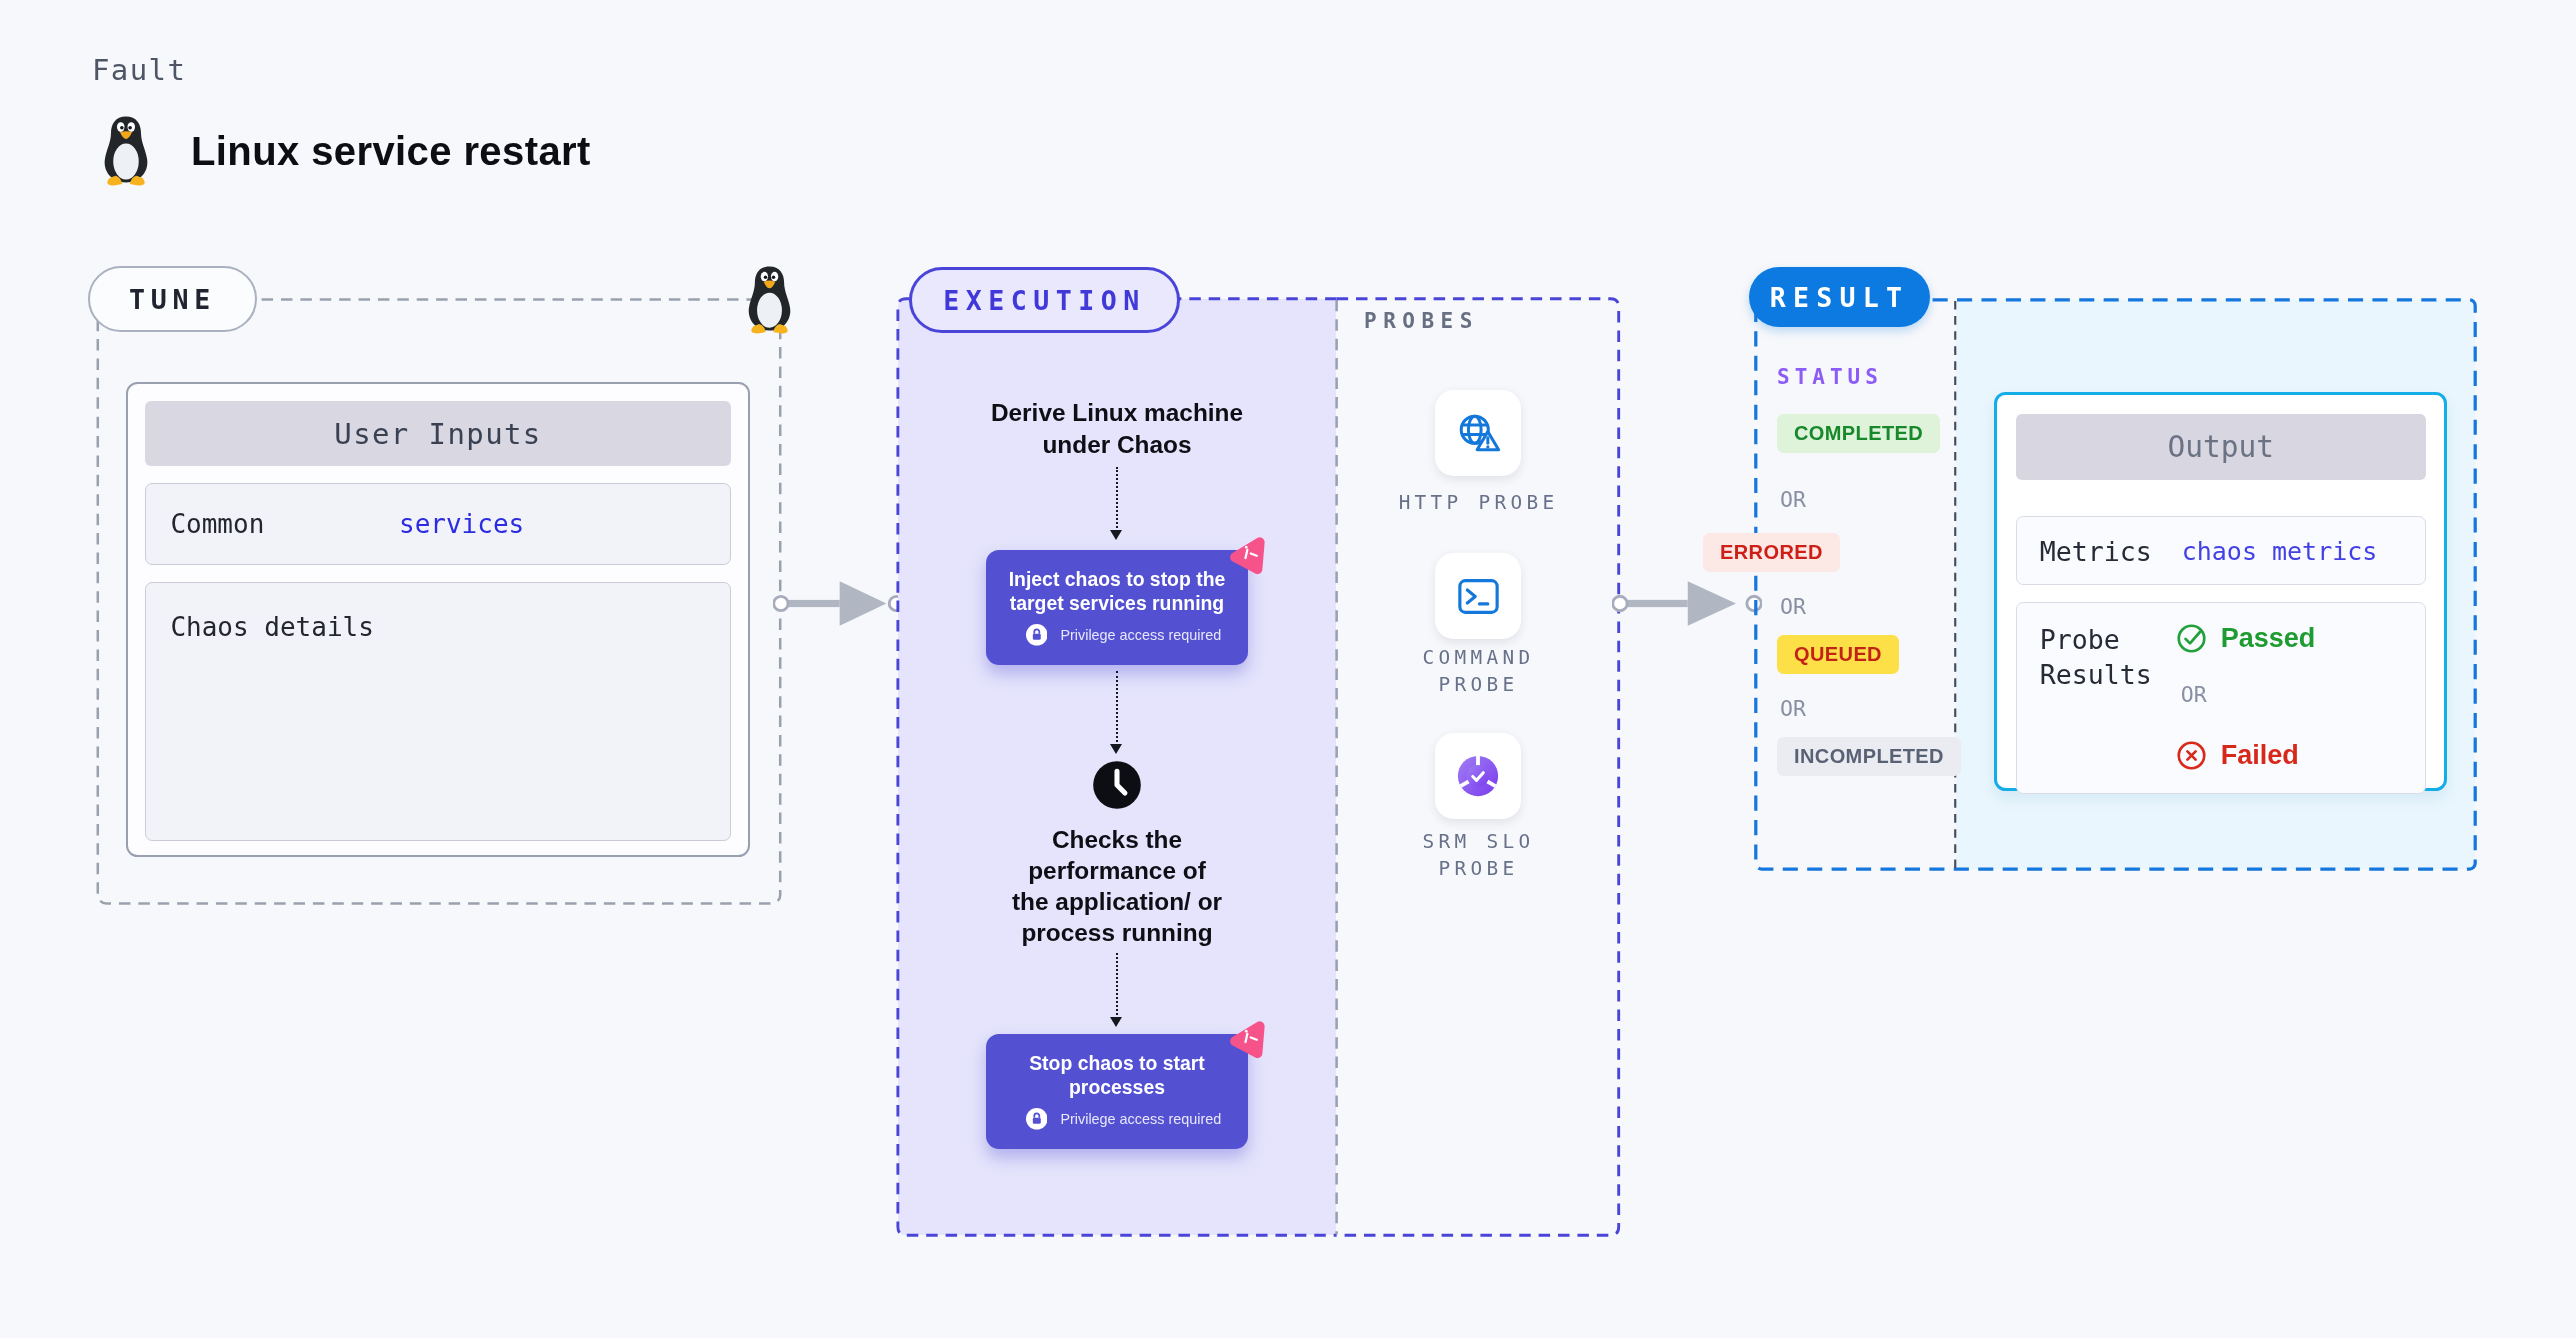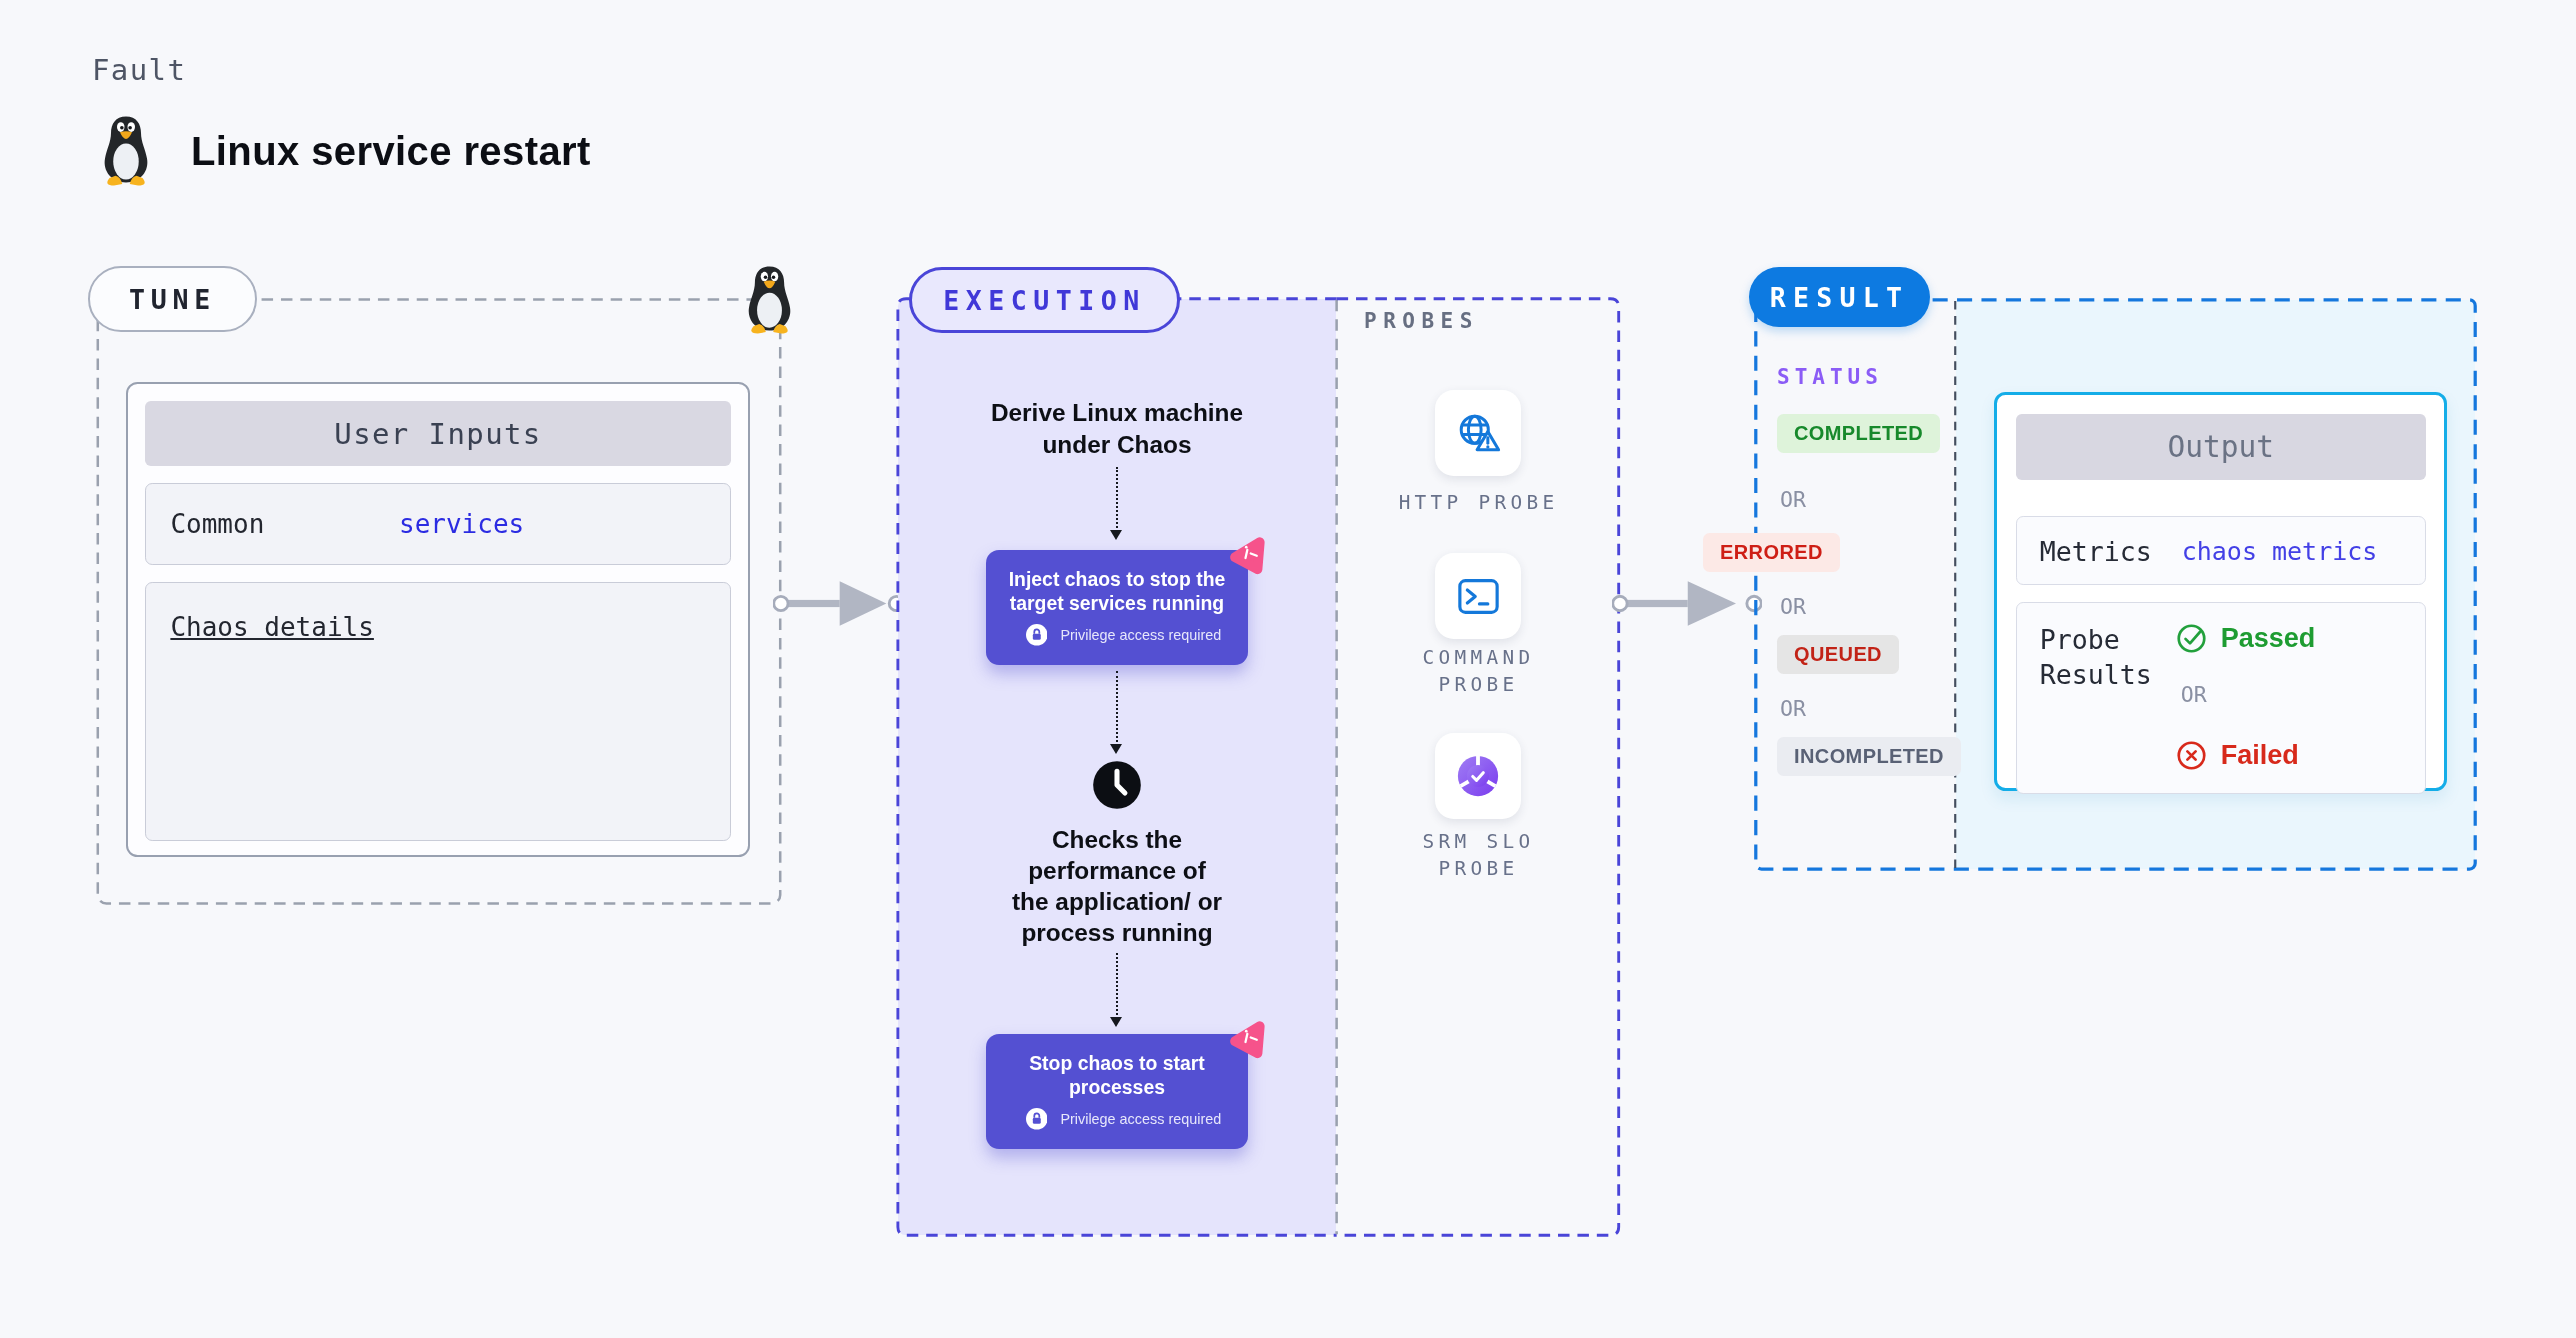--- a/index.html
+++ b/index.html
@@ -19,21 +19,21 @@
   .result-pill{left:1749px;top:267px;width:181px;height:60px;background:#0d7ae1;color:#ffffff;font-size:26.6px;letter-spacing:7.2px;box-shadow:0 4.3px 10px rgba(13,122,225,.25);}
 
   
   .ui-card{left:126px;top:382px;width:624px;height:475px;background:#fdfdff;border:2.9px solid #98a0b0;border-radius:11.5px;box-sizing:border-box;}
   .ui-header{position:absolute;left:17px;top:17px;right:17px;height:65px;background:#d9d8e2;border-radius:5.8px;display:flex;align-items:center;justify-content:center;font-size:29px;color:#3a4152;letter-spacing:1.4px;}
   .ui-row{position:absolute;left:17px;right:17px;background:#f2f3f8;border:1.8px solid #c9ccd8;border-radius:7.2px;box-sizing:border-box;}
   .ui-row.row1{top:99px;height:82px;}
   .ui-row.row2{top:198px;height:259px;}
   .ui-label{position:absolute;left:24.4px;font-size:26px;color:#23262f;}
   .row1 .ui-label{top:50%;transform:translateY(-50%);}
-  .row2 .ui-label{top:29px;text-decoration:underline;}
+  .row2 .ui-label{top:29px;}
   .ui-value{position:absolute;left:253px;top:50%;transform:translateY(-50%);font-size:26px;color:#2b2be2;}
   .ui-values{position:absolute;left:253px;top:17px;}
   .ui-values span{display:block;font-size:24.4px;line-height:48px;color:#2b2be2;}
 
   
   .exec-fill{left:898px;top:299px;width:438px;height:936px;background:#e5e4fc;border-radius:7.2px 0 0 7.2px;}
   .step-text{font-weight:bold;color:#0d0f15;text-align:center;}
   .step1{left:941px;top:397px;width:352px;font-size:24.4px;line-height:32px;}
   .step2{left:977px;top:824px;width:280px;font-size:24.4px;line-height:31px;}
   .vconn{width:0;border-left:2.9px dotted #15181e;}
@@ -48,21 +48,21 @@
   .probes-label{left:1364px;top:309px;font-size:21px;font-weight:bold;color:#676f82;letter-spacing:6.5px;}
   .probe-card{width:86px;height:86px;background:#ffffff;border-radius:18.7px;box-shadow:0 3.6px 10px rgba(40,50,80,.10);display:flex;align-items:center;justify-content:center;}
   .probe-name{left:1385px;width:187px;text-align:center;font-size:19.4px;line-height:26.6px;letter-spacing:4.3px;color:#68718a;}
 
   
   .result-fill{left:1956px;top:300px;width:519px;height:569px;background:#eaf6fd;border-radius:0 5.8px 5.8px 0;}
   .status-label{left:1777px;top:365px;font-size:21px;font-weight:bold;color:#8b5cf6;letter-spacing:5px;}
   .status-badge{display:inline-flex;align-items:center;height:39px;padding:0 17px;border-radius:6.5px;font-size:20px;font-weight:bold;letter-spacing:0.4px;}
   .st-completed{background:#def3da;color:#17892b;}
   .st-errored{background:#fce9e6;color:#ce1e15;}
-  .st-queued{background:#e5e5e5;color:#c22317;}
+  .st-queued{background:#fde047;color:#c22317;}
   .st-incompleted{background:#eaecf1;color:#596175;}
   .or{font-size:21.6px;color:#8a90a3;}
   .output-card{left:1994px;top:392px;width:453px;height:399px;background:#ffffff;border:3.2px solid #14ade8;border-radius:11.5px;box-sizing:border-box;box-shadow:0 7.2px 14.4px rgba(20,130,180,.10);}
   .out-header{position:absolute;left:18.7px;top:18.7px;width:410px;height:66px;background:#d8d7e1;border-radius:5.8px;display:flex;align-items:center;justify-content:center;font-size:29.5px;color:#6a7284;}
   .out-row{position:absolute;left:18.7px;width:410px;background:#fafbfe;border:1.8px solid #d9dce7;border-radius:7.2px;box-sizing:border-box;margin-top:19px;}
   .out-metrics{top:102px;height:69px;}
   .out-probe{top:188px;height:192px;}
   .out-label{position:absolute;left:23px;font-size:26.6px;color:#262b36;}
   .out-metrics .out-label{top:50%;transform:translateY(-50%);}
   .out-probe .out-label{top:18.7px;width:158px;line-height:35px;}

